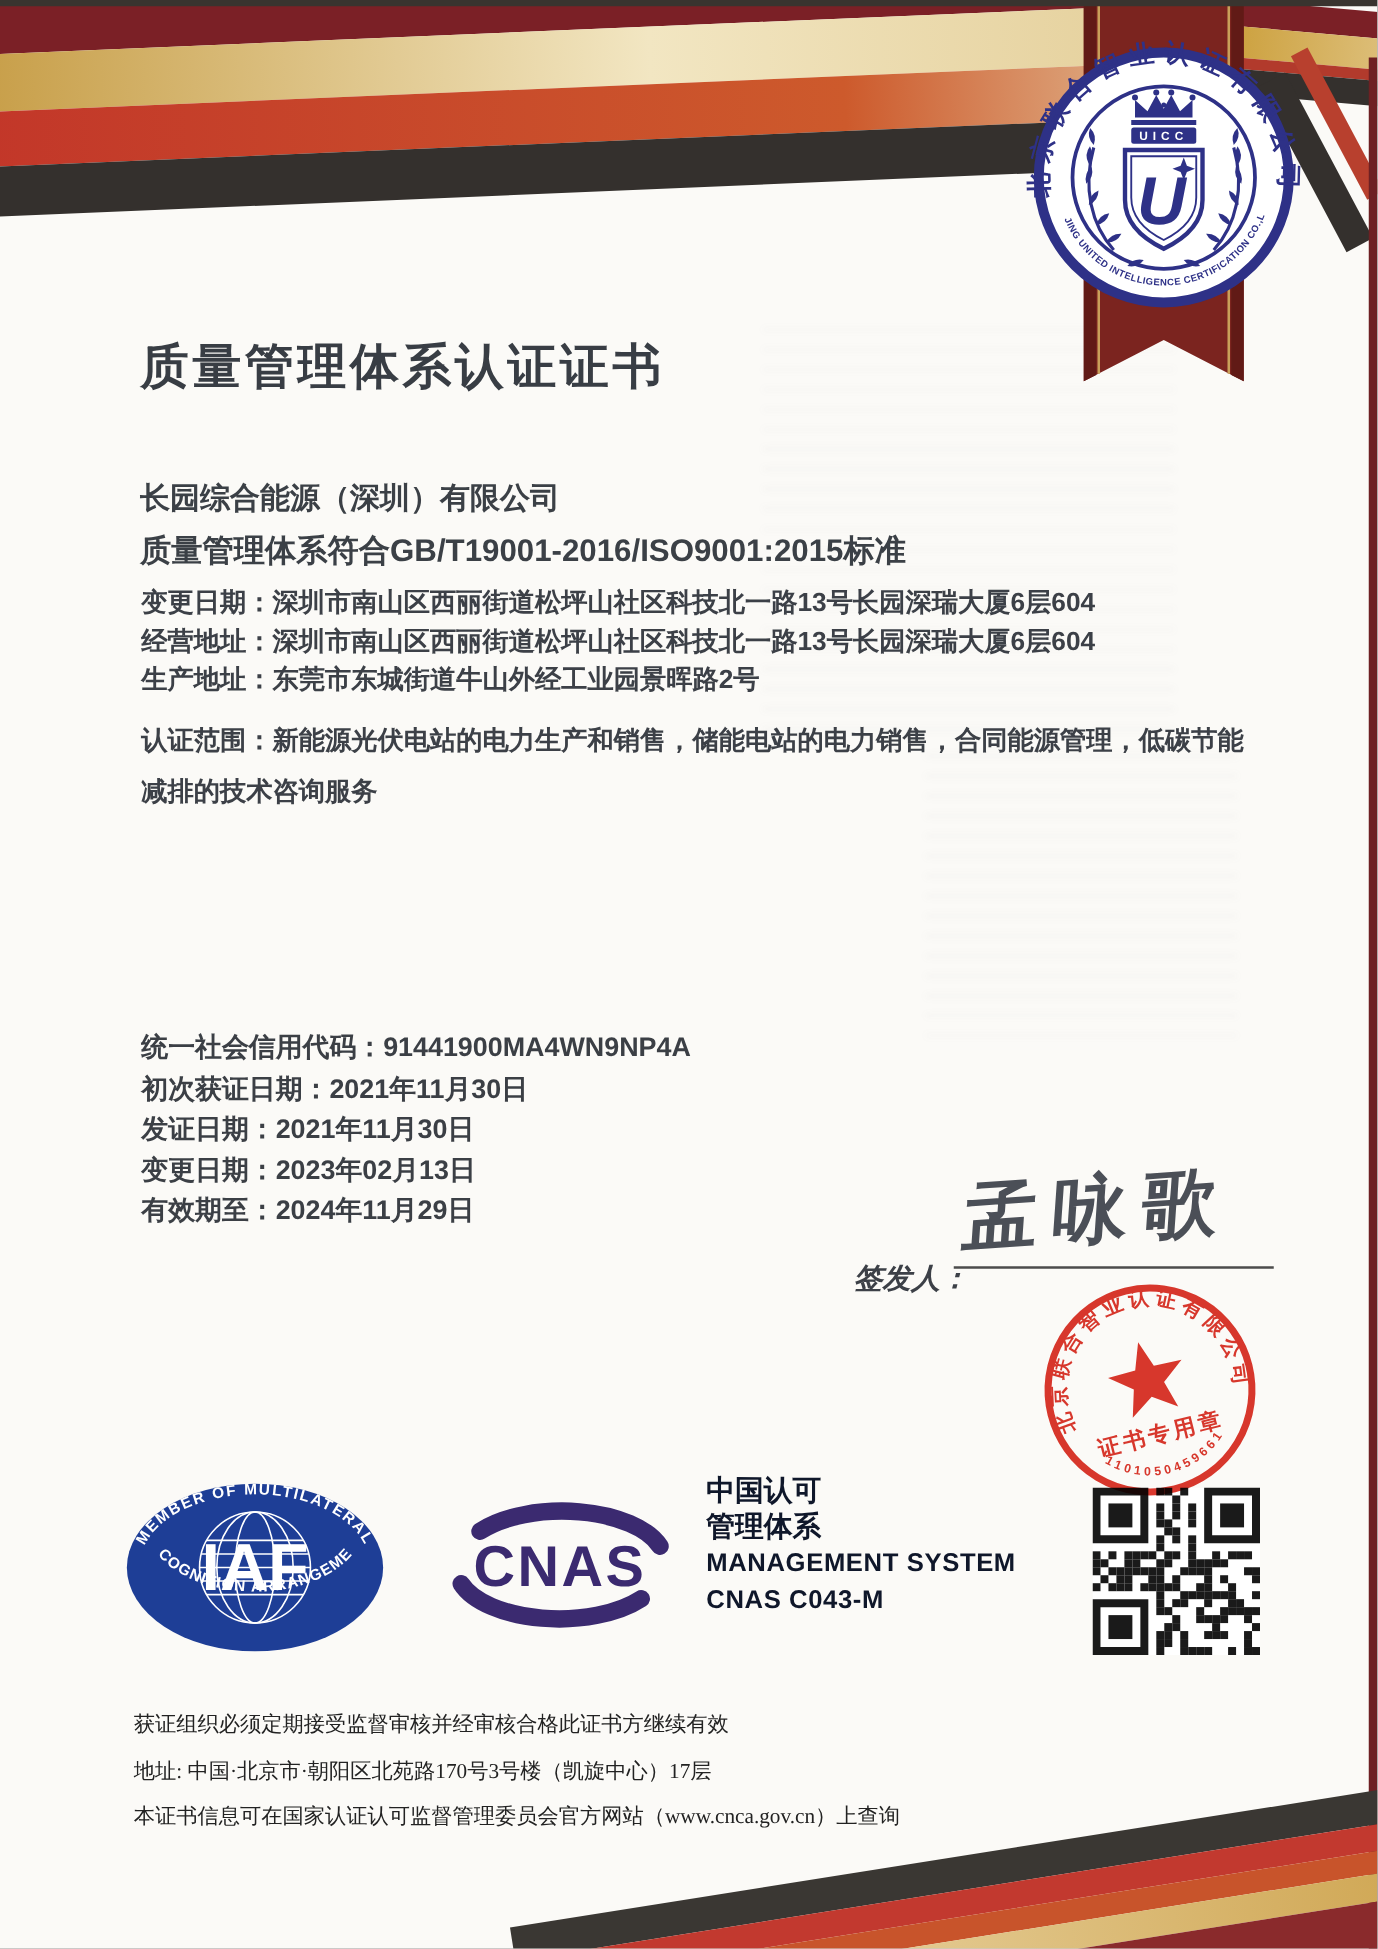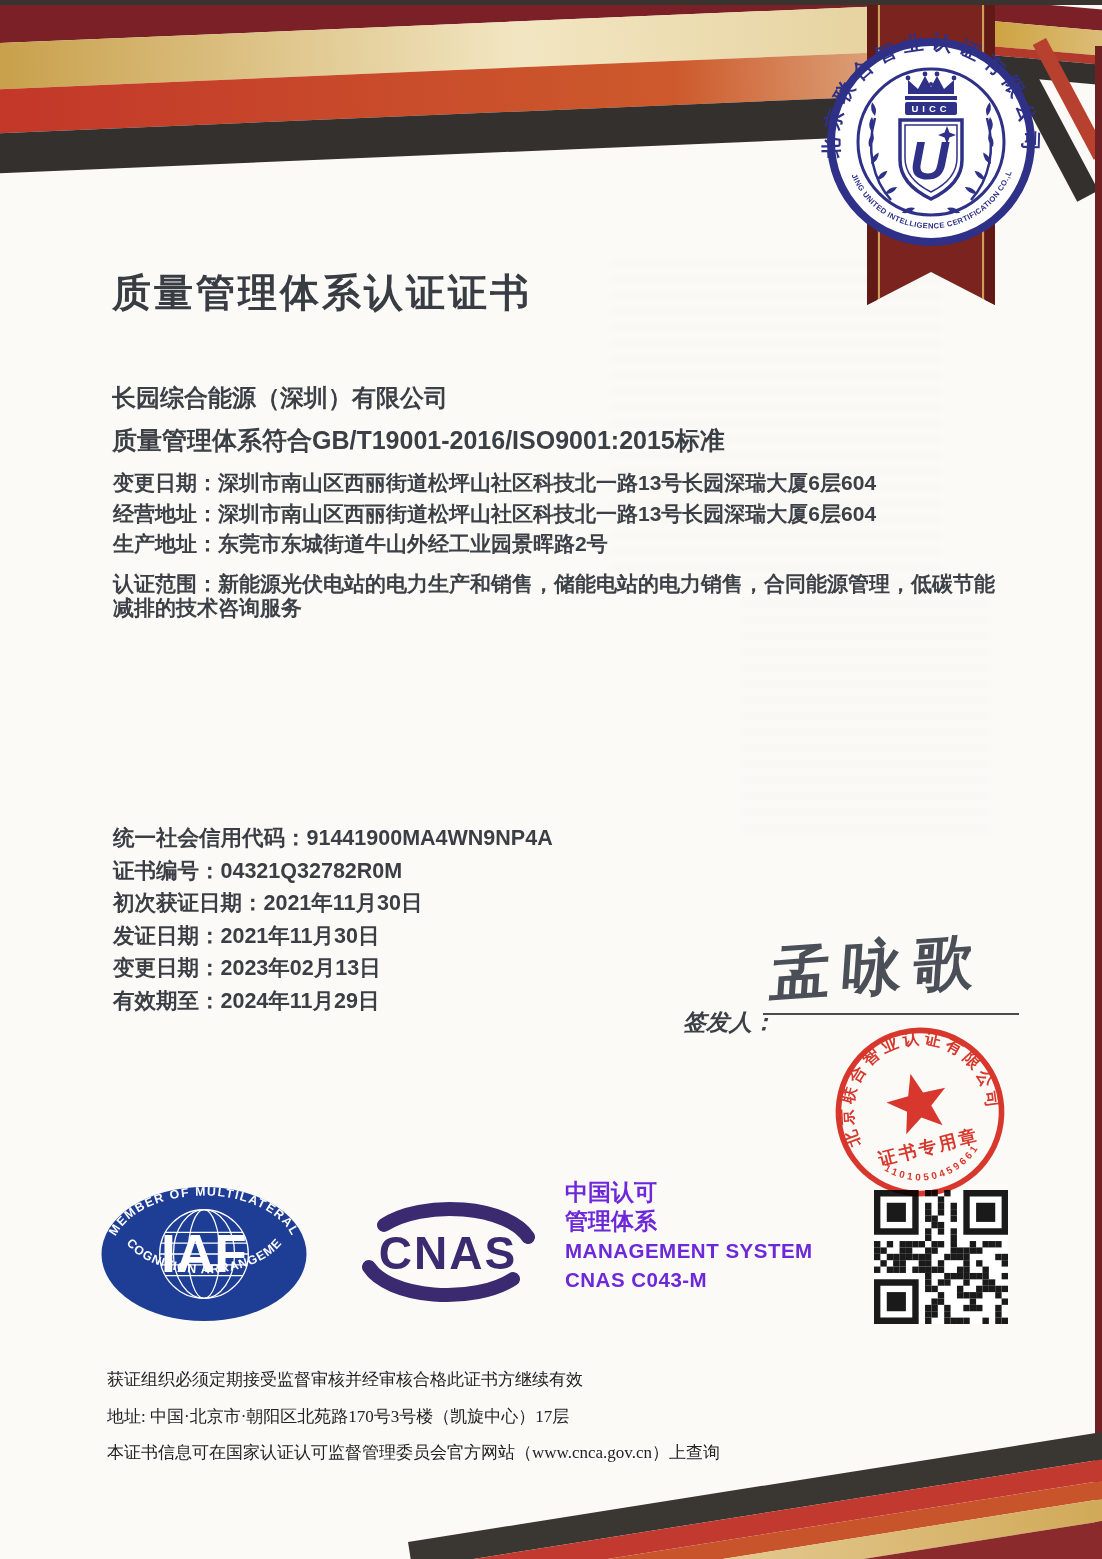--- a/index.html
+++ b/index.html
@@ -32,28 +32,28 @@
 
   
   .ghost{position:absolute;opacity:.5;filter:blur(3px);
     background:repeating-linear-gradient(0deg,rgba(125,130,140,.10) 0 3px,transparent 3px 16px);}
 
   
   .title{position:absolute;left:112px;top:266px;font-size:39px;font-weight:bold;letter-spacing:3px;color:#383d44;}
   .company{position:absolute;left:112px;top:382px;font-size:24px;font-weight:bold;color:#3b4046;}
   .standard{position:absolute;left:112px;top:424px;font-size:25px;font-weight:bold;color:#3b4046;}
   .addresses{position:absolute;left:113px;top:468px;font-size:21px;line-height:30.5px;font-weight:600;}
-  .scope{position:absolute;left:113px;top:572px;width:900px;font-size:21px;line-height:24px;font-weight:600;}
+  .scope{position:absolute;left:113px;top:572px;width:900px;font-size:21px;line-height:41px;font-weight:600;}
   .fields{position:absolute;left:113px;top:822px;font-size:21.5px;line-height:32.5px;font-weight:700;color:#3b3f45;}
   .issuer-label{position:absolute;left:683px;top:1007px;font-size:23px;font-weight:600;font-style:italic;}
   .signature{position:absolute;left:770px;top:928px;font-size:60px;font-weight:bold;color:#4b4f57;
              letter-spacing:12px;transform:rotate(-4deg) skewX(-8deg);white-space:nowrap;}
   .sign-line{position:absolute;left:763px;top:1013px;width:256px;height:2px;background:#4c4c4c;}
 
-  .accred{position:absolute;left:565px;top:1178px;color:#6d28d9;font-weight:bold;}
+  .accred{position:absolute;left:565px;top:1178px;color:#0f172a;font-weight:bold;}
   .accred .cn{font-size:23px;line-height:29px;}
   .accred .en{font-size:20.5px;line-height:29px;letter-spacing:.5px;}
 
   .footer{position:absolute;left:107px;top:1368px;font-family:"Liberation Serif","DejaVu Serif",serif;
           font-size:17px;color:#222;}
   .footer div{margin-bottom:13.5px;}
   .footer .gap{display:inline-block;width:34px;}
 
   
   .badge{position:absolute;left:805px;top:0;z-index:4;}
@@ -162,21 +162,20 @@
   <div class="addresses">
     <div><span>变更日期：</span><span>深圳市南山区西丽街道松坪山社区科技北一路13号长园深瑞大厦6层604</span></div>
     <div><span>经营地址：</span><span>深圳市南山区西丽街道松坪山社区科技北一路13号长园深瑞大厦6层604</span></div>
     <div><span>生产地址：</span><span>东莞市东城街道牛山外经工业园景晖路2号</span></div>
   </div>
 
   <div class="scope">认证范围：新能源光伏电站的电力生产和销售，储能电站的电力销售，合同能源管理，低碳节能减排的技术咨询服务</div>
 
   <div class="fields">
     <div><span>统一社会信用代码：</span><span>91441900MA4WN9NP4A</span></div>
-    <div><span>证书编号：</span><span>04321Q32782R0M</span></div>
     <div><span>初次获证日期：</span><span>2021年11月30日</span></div>
     <div><span>发证日期：</span><span>2021年11月30日</span></div>
     <div><span>变更日期：</span><span>2023年02月13日</span></div>
     <div><span>有效期至：</span><span>2024年11月29日</span></div>
   </div>
 
   <div class="issuer-label">签发人：</div>
   <div class="signature">孟咏歌</div>
   <div class="sign-line"></div>
 

